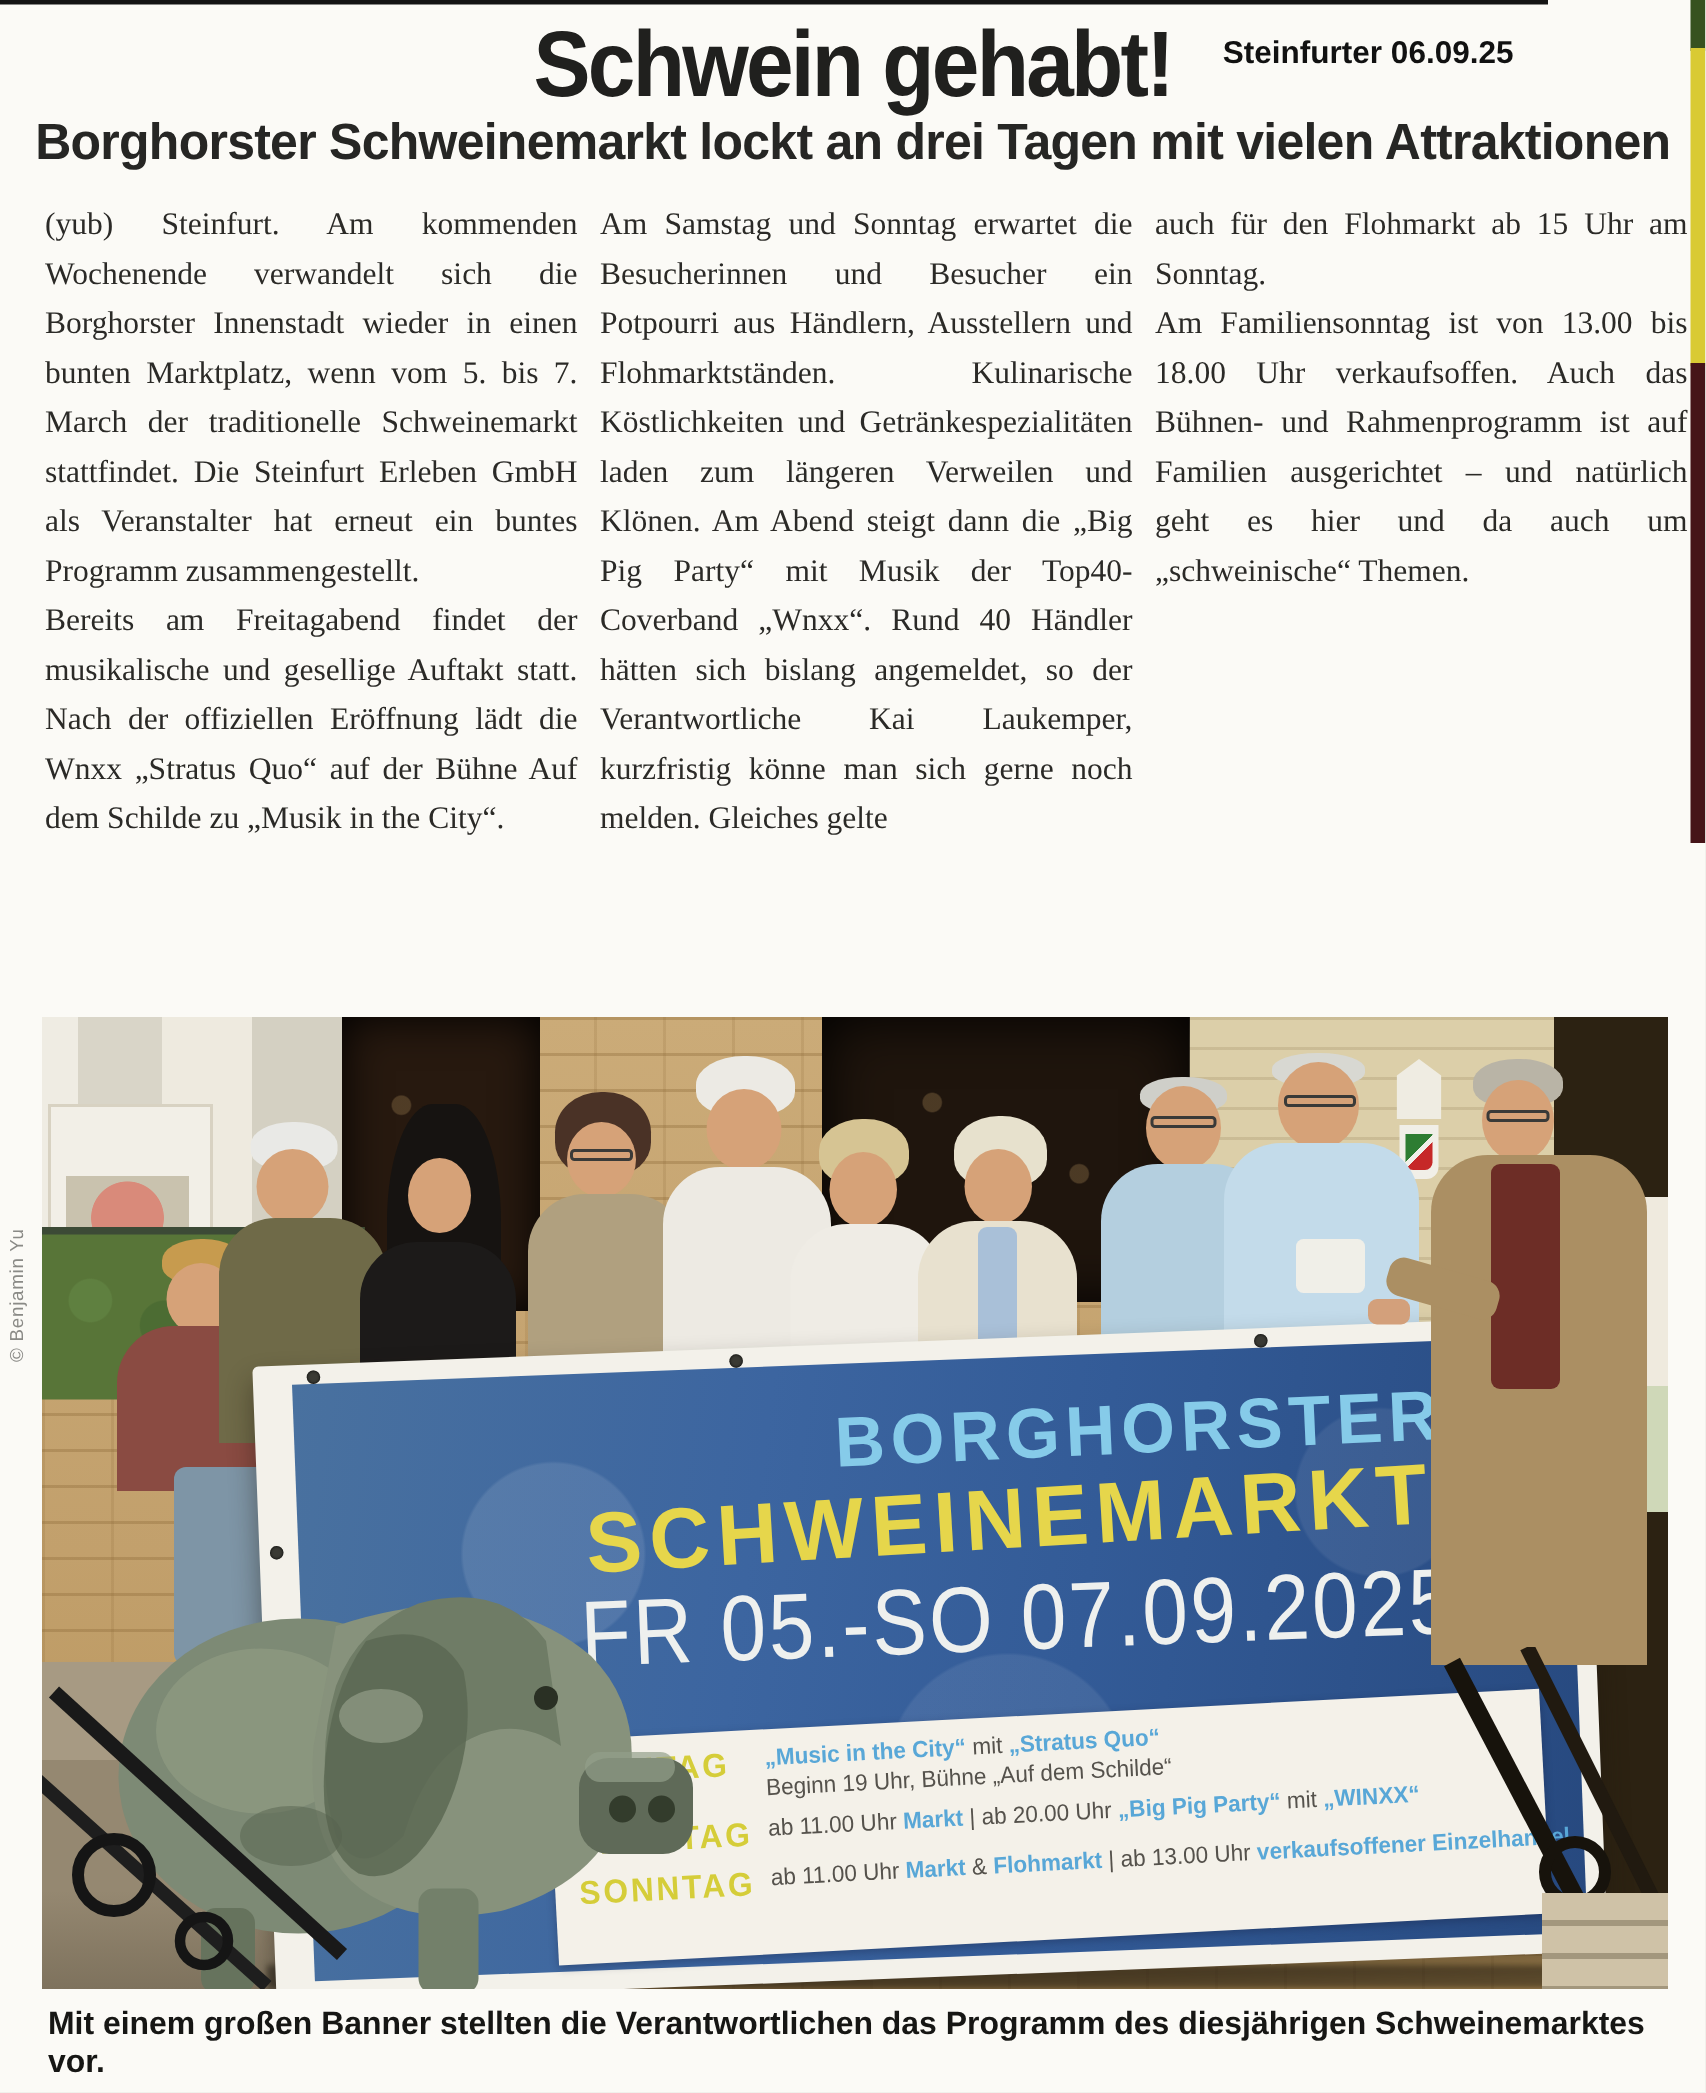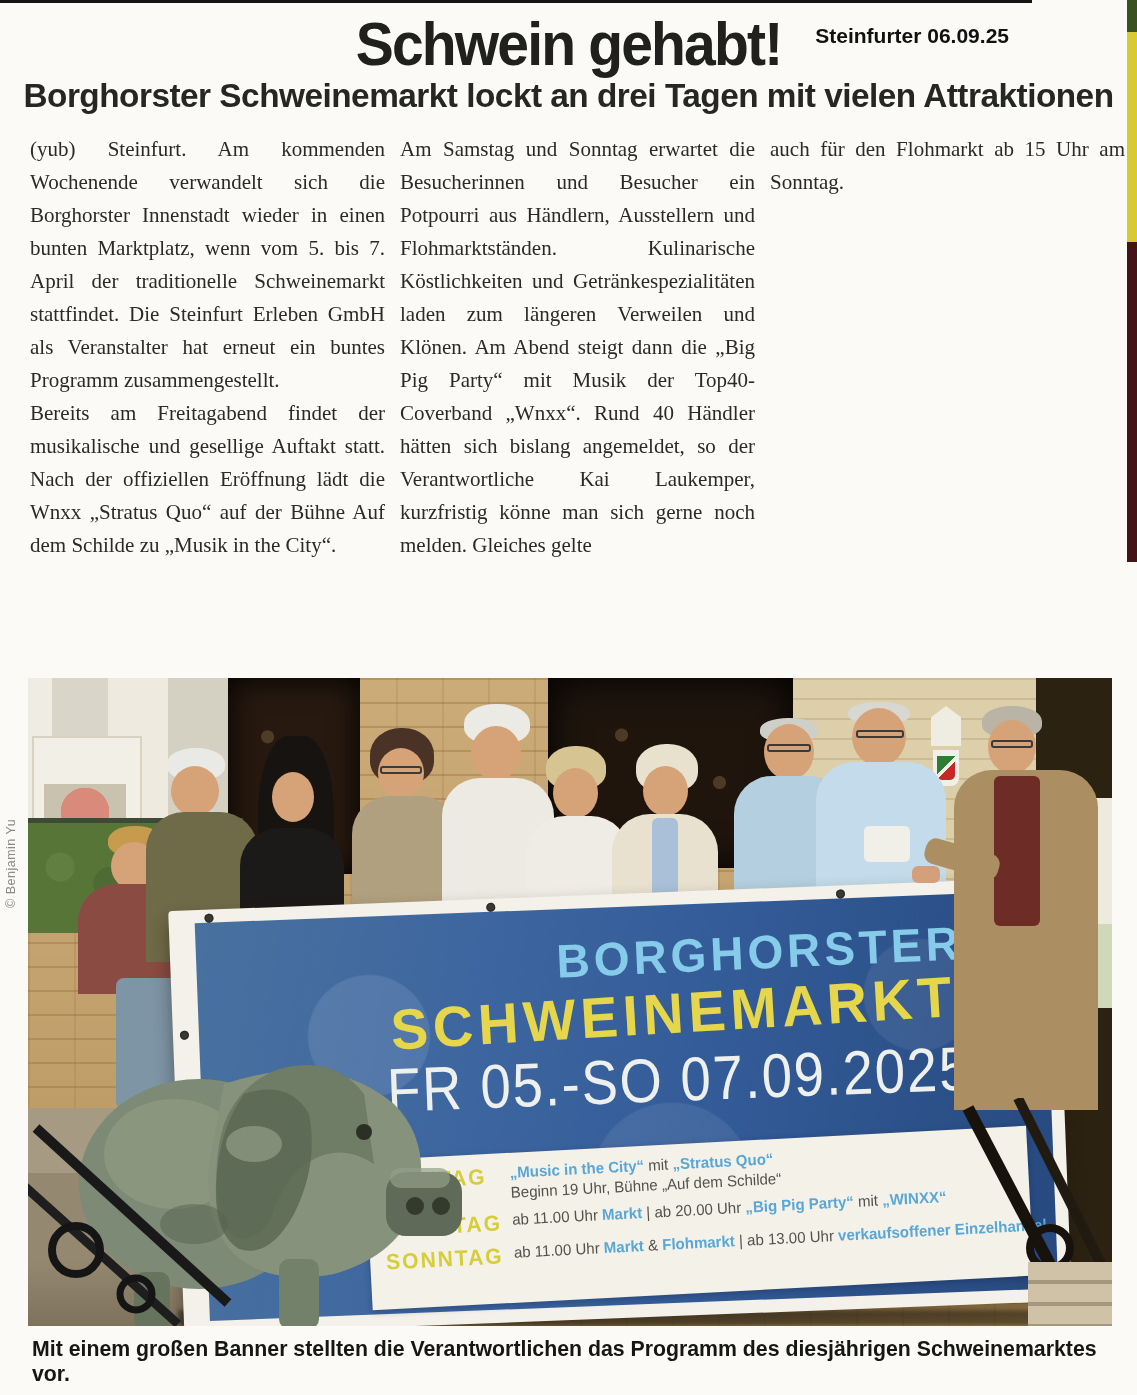--- a/index.html
+++ b/index.html
@@ -173,28 +173,29 @@
   <div class="scan-edge-green"></div>
   <div class="scan-edge-yellow"></div>
   <div class="scan-edge-maroon"></div>
 
   <h1 class="headline">Schwein gehabt!</h1>
   <div class="dateline">Steinfurter 06.09.25</div>
   <h2 class="subheadline">Borghorster Schweinemarkt lockt an drei Tagen mit vielen Attraktionen</h2>
 
   <div class="columns">
     <div class="col">
-      <p>(yub) Steinfurt. Am kommenden Wochenende verwandelt sich die Borghorster Innenstadt wieder in einen bunten Marktplatz, wenn vom 5. bis 7. April der traditionelle Schweinemarkt stattfindet. Die Steinfurt Erleben GmbH als Veranstalter hat erneut ein buntes Programm zusammengestellt.</p>
+      <p>(yub) Steinfurt. Am kommenden Wochenende verwandelt sich die Borghorster Innenstadt wieder in einen bunten Marktplatz, wenn vom 5. bis 7. March der traditionelle Schweinemarkt stattfindet. Die Steinfurt Erleben GmbH als Veranstalter hat erneut ein buntes Programm zusammengestellt.</p>
       <p>Bereits am Freitagabend findet der musikalische und gesellige Auftakt statt. Nach der offiziellen Eröffnung lädt die Wnxx „Stratus Quo“ auf der Bühne Auf dem Schilde zu „Musik in the City“.</p>
     </div>
     <div class="col">
       <p>Am Samstag und Sonntag erwartet die Besucherinnen und Besucher ein Potpourri aus Händlern, Ausstellern und Flohmarktständen. Kulinarische Köstlichkeiten und Getränkespezialitäten laden zum längeren Verweilen und Klönen. Am Abend steigt dann die „Big Pig Party“ mit Musik der Top40-Coverband „Wnxx“. Rund 40 Händler hätten sich bislang angemeldet, so der Verantwortliche Kai Laukemper, kurzfristig könne man sich gerne noch melden. Gleiches gelte</p>
     </div>
     <div class="col">
       <p>auch für den Flohmarkt ab 15 Uhr am Sonntag.</p>
+      <p>Am Familiensonntag ist von 13.00 bis 18.00 Uhr verkaufsoffen. Auch das Bühnen- und Rahmenprogramm ist auf Familien ausgerichtet – und natürlich geht es hier und da auch um „schweinische“ Themen.</p>
     </div>
   </div>
 
   <div class="credit">© Benjamin Yu</div>
 
   <div class="photo">
 
     <div class="brickwall"></div>
     <div class="wall-light"></div>
     <div class="window-left"></div>

